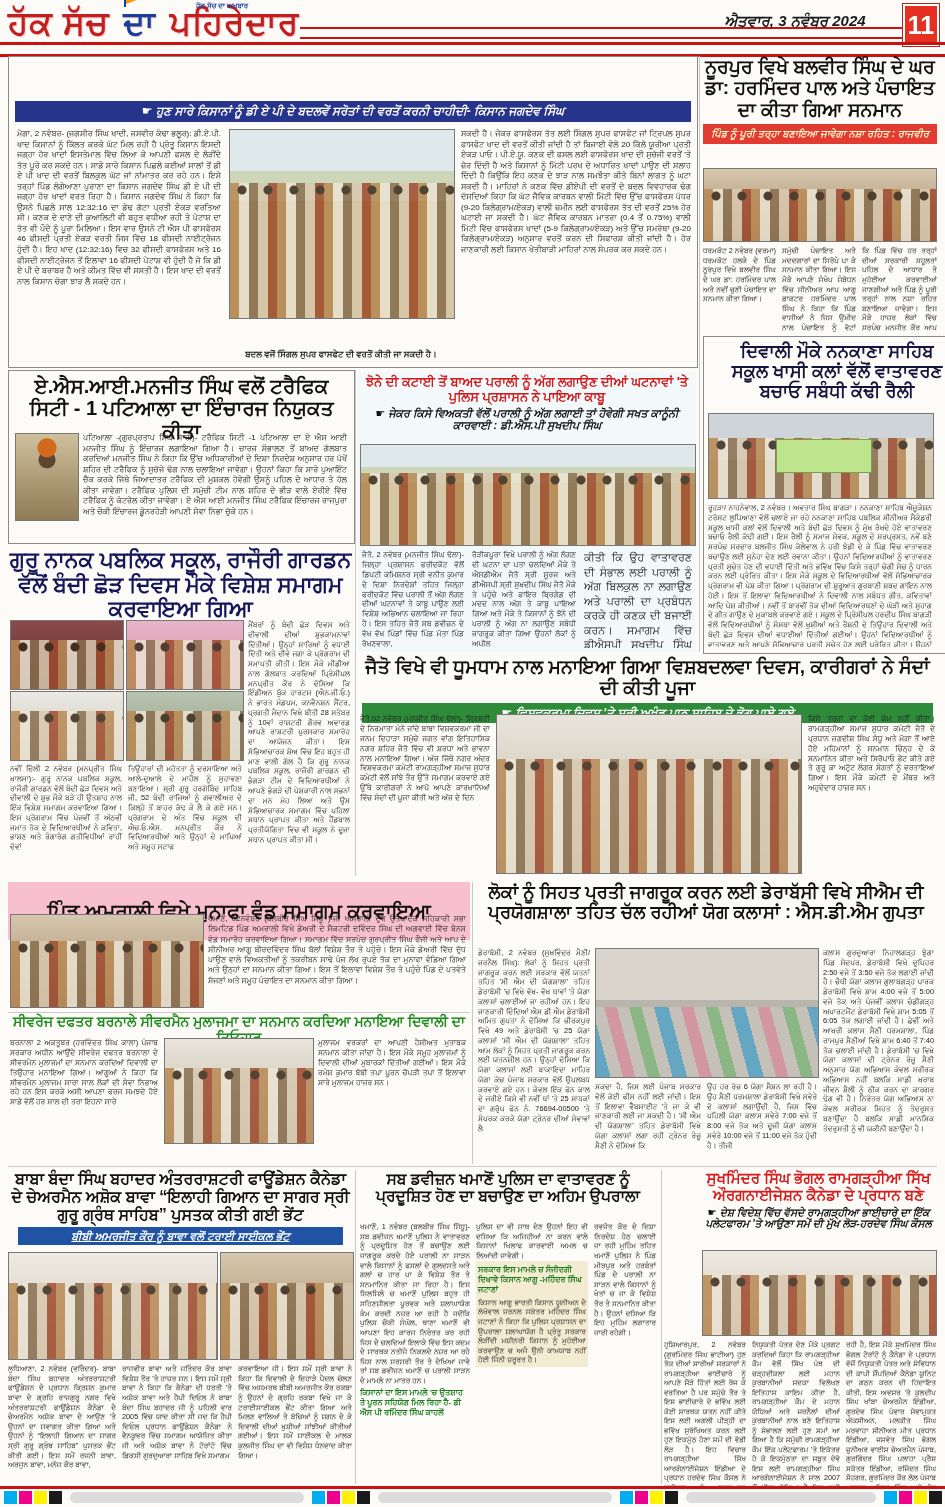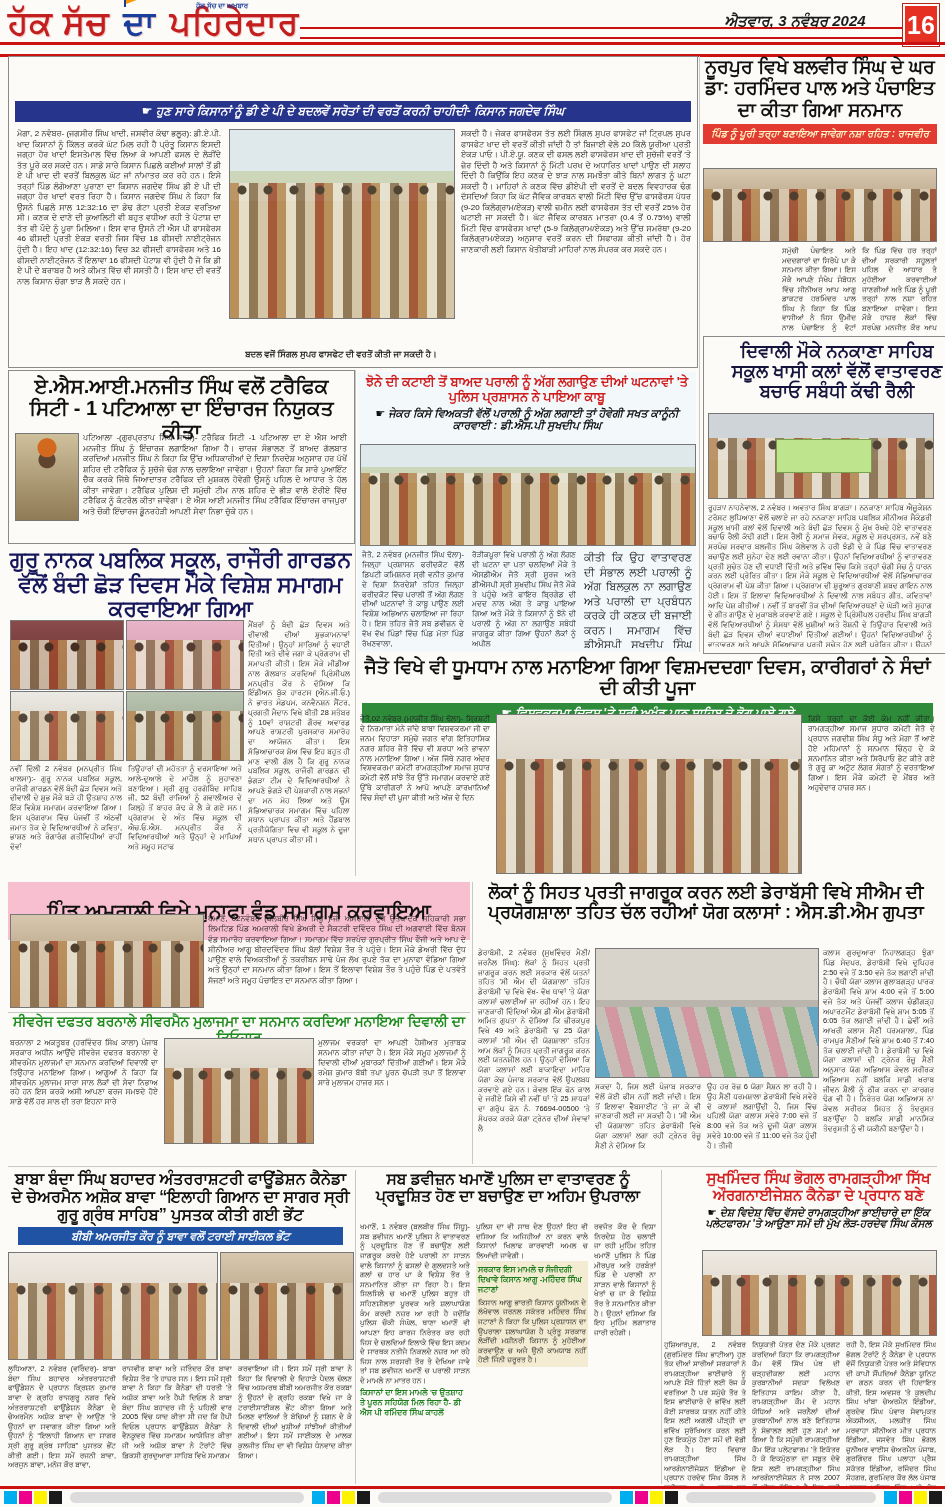--- a/index.html
+++ b/index.html
@@ -60,38 +60,39 @@
 
   <div class="abs" id="logo">
     <span>ਹੱਕ</span>
     <span>ਸੱਚ</span>
     <span class="da">ਦਾ</span>
     <span>ਪਹਿਰੇਦਾਰ</span>
   </div>
   <div class="abs" id="tagline">ਹੱਕ ਸੱਚ ਦਾ ਅਖਬਾਰ</div>
   <div class="abs" id="mh-thin"></div>
   <div class="abs" id="mh-date">ਐਤਵਾਰ, 3 ਨਵੰਬਰ 2024</div>
-  <div class="abs" id="pagebadge">16</div>
+  <div class="abs" id="pagebadge">11</div>
   <div class="abs" id="mh-rule"></div>
 
   <div class="abs box" style="left:8px;top:56px;width:688px;height:310px;">
     <div class="bar" style="position:absolute;left:6px;top:44px;right:6px;height:21px;background:#27348b;font-size:12px;line-height:21px;">
       <span>☛</span>
       <span>ਹੁਣ ਸਾਰੇ ਕਿਸਾਨਾਂ ਨੂੰ ਡੀ ਏ ਪੀ ਦੇ ਬਦਲਵੇਂ ਸਰੋਤਾਂ ਦੀ ਵਰਤੋਂ ਕਰਨੀ ਚਾਹੀਦੀ- ਕਿਸਾਨ ਜਗਦੇਵ ਸਿੰਘ</span>
     </div>
     <div class="col abs" style="left:8px;top:72px;width:204px;height:230px;">ਮੋਗਾ, 2 ਨਵੰਬਰ- (ਜਗਸੀਰ ਸਿੰਘ ਖਾਦੀ, ਜਸਵੀਰ ਕੰਢਾ ਭਲੂਰ): ਡੀ.ਏ.ਪੀ. ਖਾਦ ਕਿਸਾਨਾਂ ਨੂੰ ਕਿੱਲਤ ਕਰਕੇ ਘੱਟ ਮਿਲ ਰਹੀ ਹੈ ਪ੍ਰੰਤੂ ਕਿਸਾਨ ਇਸਦੀ ਜਗ੍ਹਾ ਹੋਰ ਖਾਦਾਂ ਇਸਤੇਮਾਲ ਵਿੱਚ ਲਿਆ ਕੇ ਆਪਣੀ ਫਸਲ ਦੇ ਲੋੜੀਂਦੇ ਤੱਤ ਪੂਰੇ ਕਰ ਸਕਦੇ ਹਨ। ਸਾਡੇ ਸਾਰੇ ਕਿਸਾਨ ਪਿਛਲੇ ਕਈਆਂ ਸਾਲਾਂ ਤੋਂ ਡੀ ਏ ਪੀ ਖਾਦ ਦੀ ਵਰਤੋਂ ਬਿਲਕੁਲ ਘੱਟ ਜਾਂ ਨਾਂਮਾਤਰ ਕਰ ਰਹੇ ਹਨ। ਇਸੇ ਤਰ੍ਹਾਂ ਪਿੰਡ ਲੰਗੇਆਣਾ ਪੁਰਾਣਾ ਦਾ ਕਿਸਾਨ ਜਗਦੇਵ ਸਿੰਘ ਡੀ ਏ ਪੀ ਦੀ ਜਗ੍ਹਾ ਹੋਰ ਖਾਦਾਂ ਵਰਤ ਰਿਹਾ ਹੈ। ਕਿਸਾਨ ਜਗਦੇਵ ਸਿੰਘ ਨੇ ਕਿਹਾ ਕਿ ਉਸਨੇ ਪਿਛਲੇ ਸਾਲ 12:32:16 ਦਾ ਡੇਢ ਗੱਟਾ ਪ੍ਰਤੀ ਏਕੜ ਵਰਤਿਆ ਸੀ। ਕਣਕ ਦੇ ਦਾਣੇ ਦੀ ਕੁਆਲਿਟੀ ਵੀ ਬਹੁਤ ਵਧੀਆ ਰਹੀ ਤੇ ਪੋਟਾਸ਼ ਦਾ ਤੱਤ ਵੀ ਪੌਦੇ ਨੂੰ ਪੂਰਾ ਮਿਲਿਆ। ਇਸ ਵਾਰ ਉਸਨੇ ਟੀ ਐਸ ਪੀ ਫਾਸਫੋਰਸ 46 ਫੀਸਦੀ ਪ੍ਰਤੀ ਏਕੜ ਵਰਤੀ ਜਿਸ ਵਿੱਚ 18 ਫੀਸਦੀ ਨਾਈਟ੍ਰੋਜਨ ਹੁੰਦੀ ਹੈ। ਇਹ ਖਾਦ (12:32:16) ਵਿਚ 32 ਫੀਸਦੀ ਫਾਸਫੋਰਸ ਅਤੇ 16 ਫੀਸਦੀ ਨਾਈਟ੍ਰੋਜਨ ਤੋਂ ਇਲਾਵਾ 16 ਫੀਸਦੀ ਪੋਟਾਸ਼ ਵੀ ਹੁੰਦੀ ਹੈ ਜੋ ਕਿ ਡੀ ਏ ਪੀ ਦੇ ਬਰਾਬਰ ਹੈ ਅਤੇ ਕੀਮਤ ਵਿੱਚ ਵੀ ਸਸਤੀ ਹੈ। ਇਸ ਖਾਦ ਦੀ ਵਰਤੋਂ ਨਾਲ ਕਿਸਾਨ ਚੰਗਾ ਝਾੜ ਲੈ ਸਕਦੇ ਹਨ।</div>
     <div class="photo ph-field crowd" style="left:220px;top:72px;width:224px;height:188px;"></div>
     <div class="caption abs" style="left:220px;top:264px;width:224px;height:40px;">ਬਦਲ ਵਜੋਂ ਸਿੰਗਲ ਸੁਪਰ ਫਾਸਫੇਟ ਦੀ ਵਰਤੋਂ ਕੀਤੀ ਜਾ ਸਕਦੀ ਹੈ।</div>
     <div class="col abs" style="left:452px;top:72px;width:230px;height:230px;">ਸਕਦੀ ਹੈ। ਜੇਕਰ ਫਾਸਫੋਰਸ ਤੱਤ ਲਈ ਸਿੰਗਲ ਸੁਪਰ ਫਾਸਫੇਟ ਜਾਂ ਟ੍ਰਿਪਲ ਸੁਪਰ ਫਾਸਫੇਟ ਖਾਦ ਦੀ ਵਰਤੋਂ ਕੀਤੀ ਜਾਂਦੀ ਹੈ ਤਾਂ ਬਿਜਾਈ ਵੇਲੇ 20 ਕਿੱਲੋ ਯੂਰੀਆ ਪ੍ਰਤੀ ਏਕੜ ਪਾਓ। ਪੀ.ਏ.ਯੂ. ਕਣਕ ਦੀ ਫਸਲ ਲਈ ਫਾਸਫੋਰਸ ਖਾਦ ਦੀ ਸੁਚੱਜੀ ਵਰਤੋਂ 'ਤੇ ਜ਼ੋਰ ਦਿੰਦੀ ਹੈ ਅਤੇ ਕਿਸਾਨਾਂ ਨੂੰ ਮਿੱਟੀ ਪਰਖ ਦੇ ਅਧਾਰਿਤ ਖਾਦਾਂ ਪਾਉਣ ਦੀ ਸਲਾਹ ਦਿੰਦੀ ਹੈ ਕਿਉਂਕਿ ਇਹ ਕਣਕ ਦੇ ਝਾੜ ਨਾਲ ਸਮਝੌਤਾ ਕੀਤੇ ਬਿਨਾਂ ਲਾਗਤ ਨੂੰ ਘਟਾ ਸਕਦੀ ਹੈ। ਮਾਹਿਰਾਂ ਨੇ ਕਣਕ ਵਿੱਚ ਡੀਏਪੀ ਦੀ ਵਰਤੋਂ ਦੇ ਬਦਲ ਵਿਵਹਾਰਕ ਢੰਗ ਦੱਸਦਿਆਂ ਕਿਹਾ ਕਿ ਘੱਟ ਜੈਵਿਕ ਕਾਰਬਨ ਵਾਲੀ ਮਿੱਟੀ ਵਿੱਚ ਉੱਚ ਫਾਸਫੋਰਸ ਪੱਧਰ (9-20 ਕਿਲੋਗ੍ਰਾਮ/ਏਕੜ) ਵਾਲੀ ਜ਼ਮੀਨ ਲਈ ਫਾਸਫੋਰਸ ਤੱਤ ਦੀ ਵਰਤੋਂ 25% ਹੋਰ ਘਟਾਈ ਜਾ ਸਕਦੀ ਹੈ। ਘੱਟ ਜੈਵਿਕ ਕਾਰਬਨ ਮਾਤਰਾ (0.4 ਤੋਂ 0.75%) ਵਾਲੀ ਮਿੱਟੀ ਵਿੱਚ ਫਾਸਫੋਰਸ ਖਾਦਾਂ (5-9 ਕਿਲੋਗ੍ਰਾਮ/ਏਕੜ) ਅਤੇ ਉੱਚ ਸਮਰੱਥਾ (9-20 ਕਿਲੋਗ੍ਰਾਮ/ਏਕੜ) ਅਨੁਸਾਰ ਵਰਤੋਂ ਕਰਨ ਦੀ ਸਿਫਾਰਸ਼ ਕੀਤੀ ਜਾਂਦੀ ਹੈ। ਹੋਰ ਜਾਣਕਾਰੀ ਲਈ ਕਿਸਾਨ ਖੇਤੀਬਾੜੀ ਮਾਹਿਰਾਂ ਨਾਲ ਸੰਪਰਕ ਕਰ ਸਕਦੇ ਹਨ।</div>
   </div>
 
   <div class="abs" style="left:703px;top:56px;width:234px;height:276px;">
     <div class="hl" style="font-size:19px;">ਨੂਰਪੁਰ ਵਿਖੇ ਬਲਵੀਰ ਸਿੰਘ ਦੇ ਘਰ ਡਾ: ਹਰਮਿੰਦਰ ਪਾਲ ਅਤੇ ਪੰਚਾਇਤ ਦਾ ਕੀਤਾ ਗਿਆ ਸਨਮਾਨ</div>
     <div class="bar" style="position:relative;margin-top:4px;height:20px;background:#e23c32;color:#fff3c4;font-size:10px;line-height:20px;">ਪਿੰਡ ਨੂੰ ਪੂਰੀ ਤਰ੍ਹਾ ਬਣਾਇਆ ਜਾਵੇਗਾ ਨਸ਼ਾ ਰਹਿਤ : ਰਾਜਵੀਰ ਸਿੰਘ ਗਿੱਲ</div>
     <div class="photo ph-warm crowd" style="left:0;top:112px;width:232px;height:72px;"></div>
+    <div class="col abs" style="left:0;top:190px;width:73px;height:86px;font-size:7.3px;">ਧਰਮਕੋਟ 2 ਨਵੰਬਰ (ਵਰਮਾ) ਧਰਮਕੋਟ ਹਲਕੇ ਦੇ ਪਿੰਡ ਨੂਰਪੁਰ ਵਿਖੇ ਬਲਵੀਰ ਸਿੰਘ ਦੇ ਘਰ ਡਾ: ਹਰਮਿੰਦਰ ਪਾਲ ਅਤੇ ਨਵੀਂ ਚੁਣੀ ਪੰਚਾਇਤ ਦਾ ਸਨਮਾਨ ਕੀਤਾ ਗਿਆ।</div>
     <div class="col abs" style="left:79px;top:190px;width:74px;height:86px;font-size:7.3px;">ਸਮੁੱਚੀ ਪੰਚਾਇਤ ਅਤੇ ਮਦਦਗਾਰਾਂ ਦਾ ਸਿਰੋਪੇ ਪਾ ਕੇ ਸਨਮਾਨ ਕੀਤਾ ਗਿਆ। ਇਸ ਮੌਕੇ ਆਪਣੇ ਸੰਖੇਪ ਸੰਬੋਧਨ ਵਿੱਚ ਸੀਨੀਅਰ ਆਪ ਆਗੂ ਡਾਕਟਰ ਹਰਮਿੰਦਰ ਪਾਲ ਸਿੰਘ ਨੇ ਕਿਹਾ ਕਿ ਪਿੰਡ ਵਾਸੀਆਂ ਨੇ ਜਿਸ ਉਮੀਦ ਨਾਲ ਪੰਚਾਇਤ ਨੂੰ ਵੋਟਾਂ ਪਾਈਆਂ ਹਨ ਸਾਡੇ ਪਿੰਡ ਦੀ ਪੰਚਾਇਤ ਪਿੰਡ ਵਾਸੀਆਂ ਦੀਆਂ ਉਨਾ ਉਮੀਦਾਂ ਉੱਪਰ ਖਰਾ ਉਤਰੇਗੀ ਅਤੇ ਆਪਸੀ ਭਾਈਚਾਰਕ ਸਾਂਝ ਨਾਲ ਪਿੰਡ ਦੇ ਵਿਕਾਸ ਨੂੰ ਤਰਜੀਹ ਦੇਵੇਗੀ। ਇਸ ਮੌਕੇ ਆਪ ਆਗੂ ਰਾਜਵੀਰ ਸਿੰਘ ਗਿੱਲ ਨੇ ਕਿਹਾ</div>
     <div class="col abs" style="left:159px;top:190px;width:75px;height:86px;font-size:7.3px;">ਕਿ ਪਿੰਡ ਵਿੱਚ ਹਰ ਤਰ੍ਹਾਂ ਦੀਆਂ ਸਰਕਾਰੀ ਸਹੂਲਤਾਂ ਪਹਿਲ ਦੇ ਆਧਾਰ ਤੇ ਮੁਹੱਈਆ ਕਰਵਾਈਆਂ ਜਾਣਗੀਆਂ ਅਤੇ ਪਿੰਡ ਨੂੰ ਪੂਰੀ ਤਰ੍ਹਾਂ ਨਾਲ ਨਸ਼ਾ ਰਹਿਤ ਬਣਾਇਆ ਜਾਵੇਗਾ। ਇਸ ਮੌਕੇ ਹਾਜ਼ਰ ਲੋਕਾਂ ਵਿੱਚ ਸਰਪੰਚ ਮਨਜੀਤ ਕੌਰ ਆਪ ਆਗੂ ਸੁੱਖਾ ਸਿੰਘ ਰਾਜਵੀਰ ਸਿੰਘ ਗਿੱਲ ਸੁਖਬੀਰ ਸਿੰਘ ਭੁਪਿੰਦਰ ਕੌਰ ਮਨਜੀਤ ਕੌਰ ਬਲਵੀਰ ਕੌਰ ਗੁਰਮੀਤ ਕੌਰ ਮਨਪ੍ਰੀਤ ਕੌਰ ਬੀਨਾ ਕੌਰ ਚਮਕੌਰ ਸਿੰਘ ਗਹਿਲ ਮਨੀ ਤੋਂ ਇਲਾਵਾ ਵੱਡੀ ਗਿਣਤੀ ਵਿੱਚ ਪਿੰਡ ਵਾਸੀ ਹਾਜ਼ਰ ਸਨ।</div>
   </div>
 
   <div class="abs box" style="left:703px;top:336px;width:234px;height:316px;padding-left:16px;">
     <div class="hl" style="font-size:18px;margin:4px 2px;color:#14143c;">ਦਿਵਾਲੀ ਮੌਕੇ ਨਨਕਾਣਾ ਸਾਹਿਬ ਸਕੂਲ ਖਾਸੀ ਕਲਾਂ ਵੱਲੋਂ ਵਾਤਾਵਰਣ ਬਚਾਓ ਸਬੰਧੀ ਕੱਢੀ ਰੈਲੀ</div>
     <div class="photo ph-rally crowd" style="left:4px;top:76px;width:224px;height:84px;"></div>
     <div class="col abs" style="left:4px;top:166px;width:224px;height:144px;font-size:7.4px;">ਰੂਹੜਾ/ ਨਾਹਨੇਵਾਲ, 2 ਨਵੰਬਰ। ਅਵਤਾਰ ਸਿੰਘ ਬਾਗੜਾ। ਨਨਕਾਣਾ ਸਾਹਿਬ ਐਜੂਕੇਸ਼ਨ ਟਰੱਸਟ ਲੁਧਿਆਣਾ ਵੱਲੋਂ ਚਲਾਏ ਜਾ ਰਹੇ ਨਨਕਾਣਾ ਸਾਹਿਬ ਪਬਲਿਕ ਸੀਨੀਅਰ ਸੈਕੰਡਰੀ ਸਕੂਲ ਖਾਸੀ ਕਲਾਂ ਵੱਲੋਂ ਦਿਵਾਲੀ ਅਤੇ ਬੰਦੀ ਛੋੜ ਦਿਵਸ ਨੂੰ ਮੁੱਖ ਰੱਖਦੇ ਹੋਏ ਵਾਤਾਵਰਣ ਬਚਾਓ ਰੈਲੀ ਕੱਢੀ ਗਈ। ਇਸ ਰੈਲੀ ਨੂੰ ਸਮਾਜ ਸੇਵਕ, ਸਕੂਲ ਦੇ ਸਰਪ੍ਰਸਤ, ਨਵੇਂ ਬਣੇ ਸਰਪੰਚ ਸਰਦਾਰ ਬਲਜੀਤ ਸਿੰਘ ਕੱਲੇਵਾਲ ਨੇ ਹਰੀ ਝੰਡੀ ਦੇ ਕੇ ਪਿੰਡ ਵਿੱਚ ਵਾਤਾਵਰਣ ਬਚਾਉਣ ਲਈ ਸੁਨੇਹਾ ਦੇਣ ਲਈ ਰਵਾਨਾ ਕੀਤਾ। ਉਹਨਾਂ ਵਿਦਿਆਰਥੀਆਂ ਨੂੰ ਵਾਤਾਵਰਣ ਪ੍ਰਤੀ ਸੁਚੇਤ ਹੋਣ ਦੀ ਵਧਾਈ ਦਿੱਤੀ ਅਤੇ ਭਵਿੱਖ ਵਿੱਚ ਕਿਸੇ ਤਰ੍ਹਾਂ ਚੰਗੀ ਸੋਚ ਨੂੰ ਧਾਰਨ ਕਰਨ ਲਈ ਪ੍ਰੇਰਿਤ ਕੀਤਾ। ਇਸ ਮੌਕੇ ਸਕੂਲ ਦੇ ਵਿਦਿਆਰਥੀਆਂ ਵੱਲੋਂ ਸੱਭਿਆਚਾਰਕ ਪ੍ਰੋਗਰਾਮ ਵੀ ਪੇਸ਼ ਕੀਤਾ ਗਿਆ। ਪ੍ਰੋਗਰਾਮ ਦੀ ਸ਼ੁਰੂਆਤ ਗੁਰਬਾਣੀ ਸ਼ਬਦ ਗਾਇਨ ਨਾਲ ਹੋਈ। ਇਸ ਤੋਂ ਇਲਾਵਾ ਵਿਦਿਆਰਥੀਆਂ ਨੇ ਦਿਵਾਲੀ ਨਾਲ ਸਬੰਧਤ ਗੀਤ, ਕਵਿਤਾਵਾਂ ਆਦਿ ਪੇਸ਼ ਕੀਤੀਆਂ। ਨਵੀਂ ਤੋਂ ਬਾਰਵੀਂ ਤੱਕ ਦੀਆਂ ਵਿਦਿਆਰਥਣਾਂ ਦੇ ਘੋੜੀ ਅਤੇ ਸੁਹਾਗ ਦੇ ਗੀਤ ਗਾਉਣ ਦੇ ਮੁਕਾਬਲੇ ਕਰਵਾਏ ਗਏ। ਸਕੂਲ ਦੇ ਪ੍ਰਿੰਸੀਪਲ ਹਰਦੀਪ ਸਿੰਘ ਬਾਗੜੀ ਵੱਲੋਂ ਵਿਦਿਆਰਥੀਆਂ ਨੂੰ ਸੰਸਥਾ ਵੱਲੋਂ ਖੁਸ਼ੀਆਂ ਅਤੇ ਰੌਸ਼ਨੀ ਦੇ ਤਿਉਹਾਰ ਦਿਵਾਲੀ ਅਤੇ ਬੰਦੀ ਛੋੜ ਦਿਵਸ ਦੀਆਂ ਵਧਾਈਆਂ ਦਿੱਤੀਆਂ ਗਈਆਂ। ਉਹਨਾਂ ਵਿਦਿਆਰਥੀਆਂ ਨੂੰ ਵਾਤਾਵਰਣ ਅਤੇ ਆਪਣੇ ਸੱਭਿਆਚਾਰ ਪ੍ਰਤੀ ਸੁਚੇਤ ਹੋਣ ਲਈ ਪ੍ਰੇਰਿਤ ਕੀਤਾ। ਉਹਨਾਂ ਕਿਹਾ ਵਾਤਾਵਰਣ ਪ੍ਰਤੀ ਸੁਚੇਤ ਹੋਣ ਨਾਲ ਅਸੀਂ ਆਉਣ ਵਾਲੀਆਂ ਪੀੜ੍ਹੀਆਂ ਲਈ ਵਾਤਾਵਰਣ ਸ਼ੁੱਧ ਅਤੇ ਸਾਫ ਰੱਖ ਸਕਦੇ ਹਾਂ। ਇਸ ਮੌਕੇ ਪਿਰਥਪਾਲ ਸਿੰਘ, ਦਲਜੀਤ ਸਿੰਘ, ਸਮੂਹ ਕਮੇਟੀ ਮੈਂਬਰ ਅਤੇ ਸਕੂਲ ਦਾ ਸਟਾਫ ਅਤੇ ਵਿਦਿਆਰਥੀ ਹਾਜ਼ਰ ਸਨ।</div>
   </div>
 
@@ -118,21 +119,21 @@
     <div class="tile ph-indoor crowd" style="left:2px;top:72px;width:112px;height:68px;background:linear-gradient(#8a4a4a,#5f3030);"></div>
     <div class="tile crowd" style="left:118px;top:72px;width:116px;height:68px;background:linear-gradient(#e8b4c8,#cf8fa8);"></div>
     <div class="tile crowd" style="left:2px;top:143px;width:112px;height:68px;background:linear-gradient(#eceae4,#c7c2b4);"></div>
     <div class="tile crowd" style="left:118px;top:143px;width:116px;height:68px;background:linear-gradient(#b9c4b0,#8e9c84);"></div>
     <div class="col abs" style="left:240px;top:72px;width:102px;height:252px;font-size:7.4px;">ਮੈਂਬਰਾਂ ਨੂੰ ਬੰਦੀ ਛੋੜ ਦਿਵਸ ਅਤੇ ਦੀਵਾਲੀ ਦੀਆਂ ਸ਼ੁਭਕਾਮਨਾਵਾਂ ਦਿੱਤੀਆਂ। ਉਨ੍ਹਾਂ ਸਾਰਿਆਂ ਨੂੰ ਵਧਾਈ ਦਿੱਤੀ ਅਤੇ ਦੀਵੇ ਜਗਾ ਕੇ ਪ੍ਰੋਗਰਾਮ ਦੀ ਸਮਾਪਤੀ ਕੀਤੀ। ਇਸ ਮੌਕੇ ਮੀਡੀਆ ਨਾਲ ਗੱਲਬਾਤ ਕਰਦਿਆਂ ਪ੍ਰਿੰਸੀਪਲ ਮਨਪ੍ਰੀਤ ਕੌਰ ਨੇ ਦੱਸਿਆ ਕਿ ਇੰਡੀਅਨ ਬੁੱਕ ਹਾਰਟਸ (ਐਨ.ਜੀ.ਓ.) ਨੇ ਭਾਰਤ ਮੰਡਪਮ, ਕਨਵੈਨਸ਼ਨ ਸੈਂਟਰ, ਪ੍ਰਗਤੀ ਮੈਦਾਨ ਵਿਖੇ ਬੀਤੀ 28 ਸਤੰਬਰ ਨੂੰ 10ਵਾਂ ਰਾਸ਼ਟਰੀ ਗੌਰਵ ਅਵਾਰਡ ਆਪਣੇ ਰਾਸ਼ਟਰੀ ਪੁਰਸਕਾਰ ਸਮਾਰੋਹ ਦਾ ਆਯੋਜਨ ਕੀਤਾ। ਇਸ ਸੱਭਿਆਚਾਰਕ ਸ਼ੋਅ ਵਿੱਚ ਇਹ ਬਹੁਤ ਹੀ ਮਾਣ ਵਾਲੀ ਗੱਲ ਹੈ ਕਿ ਗੁਰੂ ਨਾਨਕ ਪਬਲਿਕ ਸਕੂਲ, ਰਾਜੌਰੀ ਗਾਰਡਨ ਦੀ ਭੰਗੜਾ ਟੀਮ ਦੇ ਵਿਦਿਆਰਥੀਆਂ ਨੇ ਆਪਣੇ ਭੰਗੜੇ ਦੀ ਪੇਸ਼ਕਾਰੀ ਨਾਲ ਸਭਨਾਂ ਦਾ ਮਨ ਮੋਹ ਲਿਆ ਅਤੇ ਉਸ ਸੱਭਿਆਚਾਰਕ ਸਮਾਗਮ ਵਿੱਚ ਪਹਿਲਾ ਸਥਾਨ ਪ੍ਰਾਪਤ ਕੀਤਾ ਅਤੇ ਹੈਂਡਬਾਲ ਪ੍ਰਤੀਯੋਗਿਤਾ ਵਿਚ ਵੀ ਸਕੂਲ ਨੇ ਦੂਜਾ ਸਥਾਨ ਪ੍ਰਾਪਤ ਕੀਤਾ ਸੀ।</div>
     <div class="col abs" style="left:2px;top:216px;width:112px;height:108px;font-size:7.4px;">ਨਵੀਂ ਦਿੱਲੀ 2 ਨਵੰਬਰ (ਮਨਪ੍ਰੀਤ ਸਿੰਘ ਖਾਲਸਾ):- ਗੁਰੂ ਨਾਨਕ ਪਬਲਿਕ ਸਕੂਲ, ਰਾਜੌਰੀ ਗਾਰਡਨ ਵੱਲੋਂ ਬੰਦੀ ਛੋੜ ਦਿਵਸ ਅਤੇ ਦੀਵਾਲੀ ਦੇ ਸ਼ੁਭ ਮੌਕੇ ਬੜੇ ਹੀ ਉਤਸ਼ਾਹ ਨਾਲ ਇੱਕ ਵਿਸ਼ੇਸ਼ ਸਮਾਗਮ ਕਰਵਾਇਆ ਗਿਆ। ਇਸ ਪ੍ਰੋਗਰਾਮ ਵਿੱਚ ਪੰਜਵੀਂ ਤੋਂ ਅੱਠਵੀਂ ਜਮਾਤ ਤੱਕ ਦੇ ਵਿਦਿਆਰਥੀਆਂ ਨੇ ਕਵਿਤਾ, ਭਾਸ਼ਣ ਅਤੇ ਰੰਗਾਰੰਗ ਗਤੀਵਿਧੀਆਂ ਰਾਹੀਂ ਦੋਵਾਂ</div>
     <div class="col abs" style="left:120px;top:216px;width:114px;height:108px;font-size:7.4px;">ਤਿਉਹਾਰਾਂ ਦੀ ਮਹੱਤਤਾ ਨੂੰ ਦਰਸਾਇਆ ਅਤੇ ਆਲੇ-ਦੁਆਲੇ ਦੇ ਮਾਹੌਲ ਨੂੰ ਸੁਹਾਵਣਾ ਬਣਾਇਆ। ਸ੍ਰੀ ਗੁਰੂ ਹਰਗੋਬਿੰਦ ਸਾਹਿਬ ਜੀ, 52 ਬੰਦੀ ਰਾਜਿਆਂ ਨੂੰ ਗਵਾਲੀਅਰ ਦੇ ਕਿਲ੍ਹੇ ਤੋਂ ਬਾਹਰ ਕੱਢ ਕੇ ਲੈ ਕੇ ਗਏ ਸਨ। ਪ੍ਰੋਗਰਾਮ ਦੇ ਅੰਤ ਵਿੱਚ ਸਕੂਲ ਦੀ ਐਚ.ਓ.ਐਸ. ਮਨਪ੍ਰੀਤ ਕੌਰ ਨੇ ਵਿਦਿਆਰਥੀਆਂ ਅਤੇ ਉਨ੍ਹਾਂ ਦੇ ਮਾਪਿਆਂ ਅਤੇ ਸਮੂਹ ਸਟਾਫ</div>
   </div>
 
   <div class="abs" style="left:358px;top:656px;width:579px;height:222px;">
-    <div class="hl" style="font-size:19px;">ਜੈਤੋ ਵਿਖੇ ਵੀ ਧੂਮਧਾਮ ਨਾਲ ਮਨਾਇਆ ਗਿਆ ਵਿਸ਼ਮਦਦਗਾ ਦਿਵਸ, ਕਾਰੀਗਰਾਂ ਨੇ ਸੰਦਾਂ ਦੀ ਕੀਤੀ ਪੂਜਾ</div>
+    <div class="hl" style="font-size:19px;">ਜੈਤੋ ਵਿਖੇ ਵੀ ਧੂਮਧਾਮ ਨਾਲ ਮਨਾਇਆ ਗਿਆ ਵਿਸ਼ਬਦਲਵਾ ਦਿਵਸ, ਕਾਰੀਗਰਾਂ ਨੇ ਸੰਦਾਂ ਦੀ ਕੀਤੀ ਪੂਜਾ</div>
     <div class="bar" style="position:relative;margin:4px 4px 0;height:20px;background:#2e8b3a;font-size:12px;line-height:20px;">
       <span>☛</span>
       <span>ਵਿਸ਼ਵਕਰਮਾ ਦਿਵਸ 'ਤੇ ਸ੍ਰੀ ਅਖੰਡ ਪਾਠ ਸਾਹਿਬ ਦੇ ਭੋਗ ਪਾਏ ਗਏ</span>
     </div>
     <div class="col abs" style="left:2px;top:58px;width:130px;height:160px;font-size:7.5px;">ਜੈਤੋ,02 ਨਵੰਬਰ (ਮਨਜੀਤ ਸਿੰਘ ਢੱਲਾ)- ਸ੍ਰਿਸ਼ਟੀ ਦੇ ਨਿਰਮਾਤਾ ਮੰਨੇ ਜਾਂਦੇ ਬਾਬਾ ਵਿਸ਼ਵਕਰਮਾ ਜੀ ਦਾ ਜਨਮ ਦਿਹਾੜਾ ਸਮੁੱਚੇ ਜਗਤ ਵਾਂਗ ਇਤਿਹਾਸਿਕ ਨਗਰ ਸ਼ਹਿਰ ਜੈਤੋ ਵਿੱਚ ਵੀ ਸ਼ਰਧਾ ਅਤੇ ਭਾਵਨਾ ਨਾਲ ਮਨਾਇਆ ਗਿਆ। ਅੱਜ ਜਿੱਥੇ ਨਗਰ ਅੰਦਰ ਵਿਸ਼ਵਕਰਮਾ ਕਮੇਟੀ ਰਾਮਗੜ੍ਹੀਆ ਸਮਾਜ ਸੁਧਾਰ ਕਮੇਟੀ ਵੱਲੋਂ ਸਾਂਝੇ ਤੌਰ ਉੱਤੇ ਸਮਾਗਮ ਕਰਵਾਏ ਗਏ ਉੱਥੇ ਕਾਰੀਗਰਾਂ ਨੇ ਆਪੋ ਆਪਣੇ ਕਾਰਖਾਨਿਆਂ ਵਿੱਚ ਸੰਦਾਂ ਦੀ ਪੂਜਾ ਕੀਤੀ ਅਤੇ ਅੱਜ ਦੇ ਦਿਨ</div>
     <div class="photo ph-indoor crowd" style="left:138px;top:58px;width:304px;height:158px;"></div>
     <div class="col abs" style="left:450px;top:58px;width:127px;height:160px;font-size:7.5px;">ਕਿਸੇ ਤਰ੍ਹਾਂ ਦਾ ਕੋਈ ਕੰਮ ਨਹੀਂ ਕੀਤਾ। ਰਾਮਗੜ੍ਹੀਆ ਸਮਾਜ ਸੁਧਾਰ ਕਮੇਟੀ ਜੈਤੋ ਦੇ ਪ੍ਰਧਾਨ ਜਗਦੀਸ਼ ਸਿੰਘ ਸੰਧੂ ਅਤੇ ਮੋਗਾ ਤੋਂ ਆਏ ਹੋਏ ਮਹਿਮਾਨਾਂ ਨੂੰ ਸਨਮਾਨ ਚਿੰਨ੍ਹ ਦੇ ਕੇ ਸਨਮਾਨਿਤ ਕੀਤਾ ਅਤੇ ਸਿਰੋਪਾਓ ਭੇਟ ਕੀਤੇ ਗਏ ਤੇ ਗੁਰੂ ਕਾ ਅਟੁੱਟ ਲੰਗਰ ਸੰਗਤਾਂ ਨੂੰ ਵਰਤਾਇਆ ਗਿਆ। ਇਸ ਮੌਕੇ ਕਮੇਟੀ ਦੇ ਮੈਂਬਰ ਅਤੇ ਅਹੁਦੇਦਾਰ ਹਾਜ਼ਰ ਸਨ।</div>
   </div>
 
   <div class="abs" style="left:8px;top:882px;width:462px;height:128px;">
@@ -154,21 +155,21 @@
     <div class="col abs" style="left:3px;top:66px;width:112px;height:212px;font-size:7.4px;">ਡੇਰਾਬੱਸੀ, 2 ਨਵੰਬਰ (ਸੁਖਵਿੰਦਰ ਮੈਣੀ/ ਜਰਨੈਲ ਸਿੰਘ): ਲੋਕਾਂ ਨੂੰ ਸਿਹਤ ਪ੍ਰਤੀ ਜਾਗਰੂਕ ਕਰਨ ਲਈ ਸਰਕਾਰ ਵੱਲੋਂ ਯਤਨਾਂ ਤਹਿਤ 'ਸੀ ਐਮ ਦੀ ਯੋਗਸ਼ਾਲਾ' ਤਹਿਤ ਡੇਰਾਬੱਸੀ 'ਚ ਵਿਖੇ ਵੱਖ- ਵੱਖ ਥਾਵਾਂ 'ਤੇ ਯੋਗਾ ਕਲਾਸਾਂ ਚਲਾਈਆਂ ਜਾ ਰਹੀਆਂ ਹਨ। ਇਹ ਜਾਣਕਾਰੀ ਦਿੰਦਿਆਂ ਐਸ ਡੀ ਐਮ ਡੇਰਾਬੱਸੀ ਅਮਿਤ ਗੁਪਤਾ ਨੇ ਦੱਸਿਆ ਕਿ ਜ਼ੀਰਕਪੁਰ ਵਿਖੇ 49 ਅਤੇ ਡੇਰਾਬੱਸੀ 'ਚ 25 ਯੋਗਾ ਕਲਾਸਾਂ 'ਸੀ ਐਮ ਦੀ ਯੋਗਸ਼ਾਲਾ' ਤਹਿਤ ਆਮ ਲੋਕਾਂ ਨੂੰ ਸਿਹਤ ਪ੍ਰਤੀ ਜਾਗਰੂਕ ਕਰਨ ਲਈ ਯਤਨਸ਼ੀਲ ਹਨ। ਉਨ੍ਹਾਂ ਦੱਸਿਆ ਕਿ ਯੋਗਾ ਕਲਾਸਾਂ ਲਈ ਬਾਕਾਇਦਾ ਮਾਹਿਰ ਯੋਗਾ ਕੋਚ ਪੰਜਾਬ ਸਰਕਾਰ ਵੱਲੋਂ ਉਪਲਬਧ ਕਰਵਾਏ ਗਏ ਹਨ। ਕੇਵਲ ਇੱਕ ਫੋਨ ਕਾਲ ਦੇ ਜਰੀਏ ਕਿਸੇ ਵੀ ਨਵੀਂ ਥਾਂ 'ਤੇ 25 ਸਾਧਕਾਂ ਦਾ ਗਰੁੱਪ ਫੋਨ ਨੰ. 76694-00500 'ਤੇ ਸੰਪਰਕ ਕਰਕੇ ਯੋਗਾ ਟ੍ਰੇਨਰ ਦੀਆਂ ਸੇਵਾਵਾਂ ਲੈ</div>
     <div class="photo ph-yoga" style="left:120px;top:66px;width:222px;height:128px;"></div>
     <div class="col abs" style="left:120px;top:200px;width:106px;height:78px;font-size:7.4px;">ਸਕਦਾ ਹੈ, ਜਿਸ ਲਈ ਪੰਜਾਬ ਸਰਕਾਰ ਵੱਲੋਂ ਕੋਈ ਫੀਸ ਨਹੀਂ ਲਈ ਜਾਂਦੀ। ਇਸ ਤੋਂ ਇਲਾਵਾ ਵੈੱਬਸਾਈਟ 'ਤੇ ਜਾ ਕੇ ਵੀ ਜਾਣਕਾਰੀ ਲਈ ਜਾ ਸਕਦੀ ਹੈ। 'ਸੀ ਐਮ ਦੀ ਯੋਗਸ਼ਾਲਾ' ਤਹਿਤ ਡੇਰਾਬੱਸੀ ਵਿਖੇ ਯੋਗਾ ਕਲਾਸਾਂ ਲਗਾ ਰਹੀ ਟ੍ਰੇਨਰ ਰੰਜੂ ਸੈਣੀ ਨੇ ਦੱਸਿਆ ਕਿ</div>
     <div class="col abs" style="left:232px;top:200px;width:110px;height:78px;font-size:7.4px;">ਉਹ ਹਰ ਰੋਜ਼ 6 ਯੋਗਾ ਸੈਸ਼ਨ ਲਾ ਰਹੀ ਹੈ। ਉਹ ਸੈਣੀ ਧਰਮਸ਼ਾਲਾ ਡੇਰਾਬੱਸੀ ਵਿਖੇ ਸਵੇਰੇ ਦੋ ਕਲਾਸਾਂ ਲਗਾਉਂਦੀ ਹੈ, ਜਿਸ ਵਿੱਚ ਪਹਿਲੀ ਯੋਗਾ ਕਲਾਸ ਸਵੇਰੇ 7:00 ਵਜੇ ਤੋਂ 8:00 ਵਜੇ ਤੱਕ ਅਤੇ ਦੂਜੀ ਯੋਗਾ ਕਲਾਸ ਸਵੇਰੇ 10:00 ਵਜੇ ਤੋਂ 11:00 ਵਜੇ ਤੱਕ ਹੁੰਦੀ ਹੈ। ਤੀਜੀ</div>
     <div class="col abs" style="left:348px;top:66px;width:111px;height:212px;font-size:7.4px;">ਕਲਾਸ ਗੁਰਦੁਆਰਾ ਨਿਹਾਲਗੜ੍ਹ ਝੁੰਗਾ ਪਿੰਡ ਸੇਦਪਰ, ਡੇਰਾਬੱਸੀ ਵਿਖੇ ਦੁਪਿਹਰ 2:50 ਵਜੇ ਤੋਂ 3:50 ਵਜੇ ਤੱਕ ਲਗਾਈ ਜਾਂਦੀ ਹੈ। ਚੌਥੀ ਯੋਗਾ ਕਲਾਸ ਗੁਲਾਬਗੜ੍ਹ ਪਾਰਕ ਡੇਰਾਬੱਸੀ ਵਿਖੇ ਸ਼ਾਮ 4:00 ਵਜੇ ਤੋਂ 5:00 ਵਜੇ ਤੱਕ ਅਤੇ ਪੰਜਵੀਂ ਕਲਾਸ ਚੰਡੀਗੜ੍ਹ ਅਪਾਰਟਮੈਂਟ ਡੇਰਾਬੱਸੀ ਵਿਖੇ ਸ਼ਾਮ 5:05 ਤੋਂ 6:05 ਤੱਕ ਲਗਾਈ ਜਾਂਦੀ ਹੈ। ਛੇਵੀਂ ਅਤੇ ਆਖਰੀ ਕਲਾਸ ਸੈਣੀ ਧਰਮਸ਼ਾਲਾ, ਪਿੰਡ ਰਾਮਪੁਰ ਸੈਣੀਆਂ ਵਿਖੇ ਸ਼ਾਮ 6:40 ਤੋਂ 7:40 ਤੱਕ ਚਲਾਈ ਜਾਂਦੀ ਹੈ। ਡੇਰਾਬੱਸੀ 'ਚ ਵਿਖੇ ਯੋਗਾ ਕਲਾਸਾਂ ਦੀ ਟ੍ਰੇਨਰ ਰੰਜੂ ਸੈਣੀ ਅਨੁਸਾਰ ਯੋਗ ਅਭਿਆਸ ਕੇਵਲ ਸਰੀਰਕ ਅਭਿਆਸ ਨਹੀਂ ਬਲਕਿ ਸਾਡੀ ਖਰਾਬ ਜੀਵਨ ਸ਼ੈਲੀ ਨੂੰ ਠੀਕ ਕਰਨ ਦਾ ਕਾਰਗਰ ਢੰਗ ਵੀ ਹੈ। ਨਿਰੰਤਰ ਯੋਗ ਅਭਿਆਸ ਨਾ ਕੇਵਲ ਸਰੀਰਕ ਸਿਹਤ ਨੂੰ ਤੰਦਰੁਸਤ ਬਣਾਉਂਦਾ ਹੈ ਬਲਕਿ ਸਾਡੀ ਮਾਨਸਿਕ ਤੰਦਰੁਸਤੀ ਨੂੰ ਵੀ ਯਕੀਨੀ ਬਣਾਉਂਦਾ ਹੈ।</div>
   </div>
 
   <div class="hsep abs" style="left:8px;top:1166px;width:929px;"></div>
   <div class="abs" style="left:8px;top:1170px;width:345px;height:316px;">
     <div class="hl" style="font-size:16px;">ਬਾਬਾ ਬੰਦਾ ਸਿੰਘ ਬਹਾਦਰ ਅੰਤਰਰਾਸ਼ਟਰੀ ਫਾਊਂਡੇਸ਼ਨ ਕੈਨੇਡਾ ਦੇ ਚੇਅਰਮੈਨ ਅਸ਼ੋਕ ਬਾਵਾ “ਇਲਾਹੀ ਗਿਆਨ ਦਾ ਸਾਗਰ ਸ੍ਰੀ ਗੁਰੂ ਗ੍ਰੰਥ ਸਾਹਿਬ” ਪੁਸਤਕ ਕੀਤੀ ਗਈ ਭੇਂਟ</div>
-    <div class="bar" style="position:relative;margin:3px 10px 0;height:18px;background:#2053a4;font-size:11px;line-height:18px;">ਬੀਬੀ ਅਮਰਜੀਤ ਕੌਰ ਨੂੰ ਬਾਵਾ ਵਲੋਂ ਟਰਾਈ ਸਾਈਕਲ ਭੇਂਟ</div>
+    <div class="bar" style="position:relative;margin:3px 10px 0;height:18px;background:#2053a4;font-size:11px;line-height:18px;text-decoration:underline;">ਬੀਬੀ ਅਮਰਜੀਤ ਕੌਰ ਨੂੰ ਬਾਵਾ ਵਲੋਂ ਟਰਾਈ ਸਾਈਕਲ ਭੇਂਟ</div>
     <div class="photo ph-marble crowd" style="left:0;top:82px;width:208px;height:106px;"></div>
     <div class="photo ph-warm crowd" style="left:212px;top:82px;width:132px;height:106px;"></div>
     <div class="col abs" style="left:0;top:194px;width:108px;height:122px;font-size:7.3px;">ਲੁਧਿਆਣਾ, 2 ਨਵੰਬਰ (ਵਰਿੰਦਰ)- ਬਾਬਾ ਬੰਦਾ ਸਿੰਘ ਬਹਾਦਰ ਅੰਤਰਰਾਸ਼ਟਰੀ ਫਾਊਂਡੇਸ਼ਨ ਦੇ ਪ੍ਰਧਾਨ ਕ੍ਰਿਸ਼ਨ ਕੁਮਾਰ ਬਾਵਾ ਦੇ ਗ੍ਰਹਿ ਰਾਜਗੁਰੂ ਨਗਰ ਵਿਖੇ ਅੰਤਰਰਾਸ਼ਟਰੀ ਫਾਊਂਡੇਸ਼ਨ ਕੈਨੇਡਾ ਦੇ ਚੇਅਰਮੈਨ ਅਸ਼ੋਕ ਬਾਵਾ ਦੇ ਆਉਣ 'ਤੇ ਉਹਨਾਂ ਦਾ ਸਵਾਗਤ ਕੀਤਾ ਗਿਆ ਅਤੇ ਉਹਨਾਂ ਨੂੰ “ਇਲਾਹੀ ਗਿਆਨ ਦਾ ਸਾਗਰ ਸ੍ਰੀ ਗੁਰੂ ਗ੍ਰੰਥ ਸਾਹਿਬ” ਪੁਸਤਕ ਭੇਂਟ ਕੀਤੀ ਗਈ। ਇਸ ਸਮੇਂ ਰਜਨੀ ਬਾਵਾ, ਅਰਜੁਨ ਬਾਵਾ, ਮਨੋਜ ਕੌਰ ਬਾਵਾ,</div>
     <div class="col abs" style="left:114px;top:194px;width:110px;height:122px;font-size:7.3px;">ਰਾਜਵੀਰ ਬਾਵਾ ਅਤੇ ਜਤਿੰਦਰ ਕੌਰ ਬਾਵਾ ਵਿਸ਼ੇਸ਼ ਤੌਰ 'ਤੇ ਹਾਜ਼ਰ ਸਨ। ਇਸ ਸਮੇਂ ਸ੍ਰੀ ਬਾਵਾ ਨੇ ਕਿਹਾ ਕਿ ਕੈਨੇਡਾ ਦੀ ਧਰਤੀ 'ਤੇ ਅਸ਼ੋਕ ਬਾਵਾ ਅਤੇ ਹੈਪੀ ਦਿਓਲ ਨੇ ਬਾਬਾ ਬੰਦਾ ਸਿੰਘ ਬਹਾਦਰ ਜੀ ਨੂੰ ਪਹਿਲੀ ਵਾਰ 2005 ਵਿੱਚ ਯਾਦ ਕੀਤਾ ਸੀ ਜਦ ਕਿ ਹੈਪੀ ਦਿਓਲ ਪ੍ਰਧਾਨ ਫਾਊਂਡੇਸ਼ਨ ਕੈਨੇਡਾ ਨੇ ਵੈਨਕੂਵਰ ਵਿੱਚ ਸਮਾਗਮ ਆਯੋਜਿਤ ਕੀਤਾ ਜੀ ਅਤੇ ਅਸ਼ੋਕ ਬਾਵਾ ਨੇ ਟੋਰਾਂਟੋ ਵਿੱਚ ਡਿਕਸੀ ਗੁਰਦੁਆਰਾ ਸਾਹਿਬ ਵਿਖੇ ਸਮਾਗਮ</div>
     <div class="col abs" style="left:230px;top:194px;width:114px;height:122px;font-size:7.3px;">ਕਰਵਾਇਆ ਜੀ। ਇਸ ਸਮੇਂ ਸ੍ਰੀ ਬਾਵਾ ਨੇ ਕਿਹਾ ਕਿ ਦਿਵਾਲੀ ਦੇ ਦਿਹਾੜੇ ਪੈਦਲ ਚੱਲਣ ਵਿੱਚ ਅਸਮਰਥ ਬੀਬੀ ਅਮਰਜੀਤ ਕੌਰ ਰਕਬਾ ਨੂੰ ਉਹਨਾਂ ਦੇ ਗ੍ਰਹਿ ਰਕਬਾ ਵਿਖੇ ਜਾ ਕੇ ਟਰਾਈਸਾਈਕਲ ਭੇਂਟ ਕੀਤਾ ਗਿਆ ਅਤੇ ਮਿਲਣ ਵਾਲਿਆਂ ਤੇ ਬੱਚਿਆਂ ਨੂੰ ਸ਼ਗਨ ਦੇ ਕੇ ਦਿਵਾਲੀ ਦੀਆਂ ਖੁਸ਼ੀਆਂ ਸਾਂਝੀਆਂ ਕੀਤੀਆਂ ਗਈਆਂ। ਇਸ ਸਮੇਂ ਸਾਈਕਲ ਦੇ ਮਾਲਕ ਕੁਲਜੀਤ ਸਿੰਘ ਦਾ ਵੀ ਵਿਸ਼ੇਸ਼ ਧੰਨਵਾਦ ਕੀਤਾ ਗਿਆ।</div>
   </div>
 
   <div class="abs" style="left:358px;top:1170px;width:300px;height:316px;">
     <div class="hl" style="font-size:15.5px;">ਸਬ ਡਵੀਜ਼ਨ ਖਮਾਣੋਂ ਪੁਲਿਸ ਦਾ ਵਾਤਾਵਰਣ ਨੂੰ ਪ੍ਰਦੂਸ਼ਿਤ ਹੋਣ ਦਾ ਬਚਾਉਣ ਦਾ ਅਹਿਮ ਉਪਰਾਲਾ</div>
     <div class="col abs" style="left:2px;top:52px;width:110px;height:262px;font-size:7.3px;">

